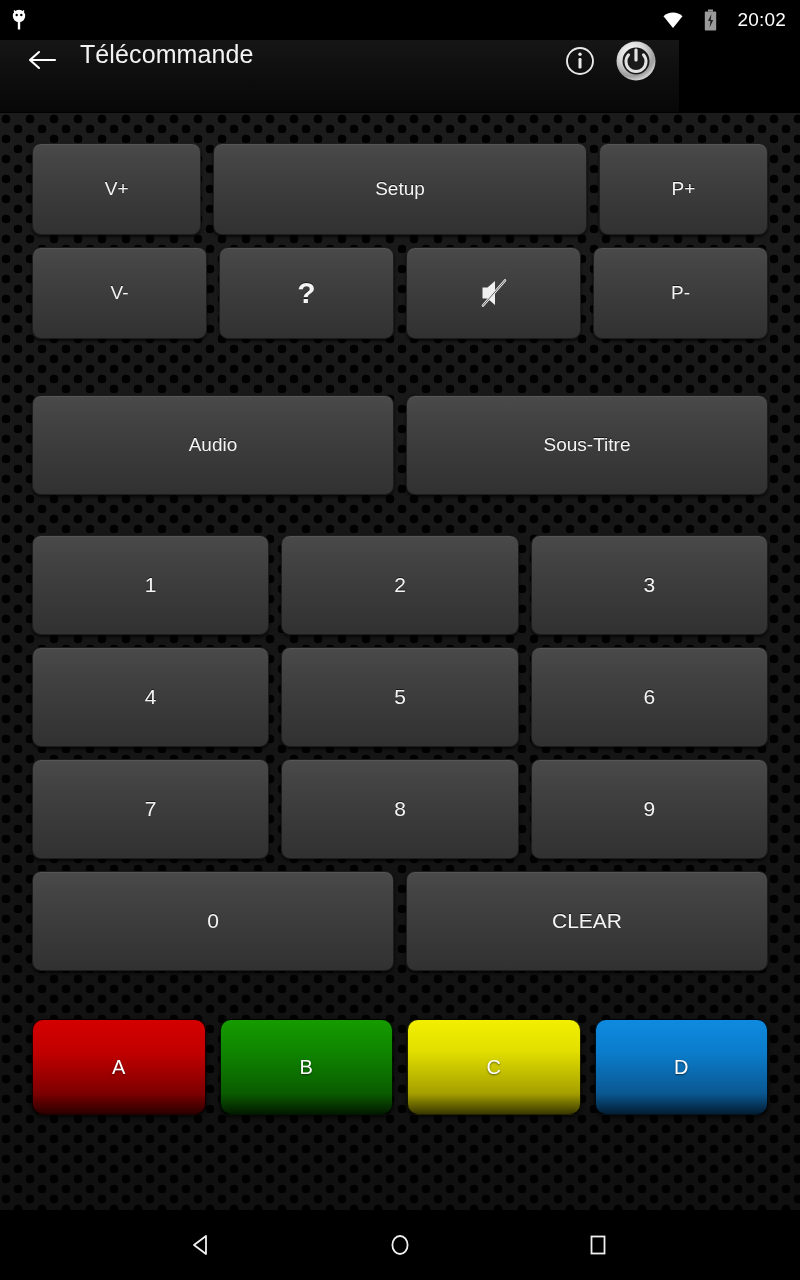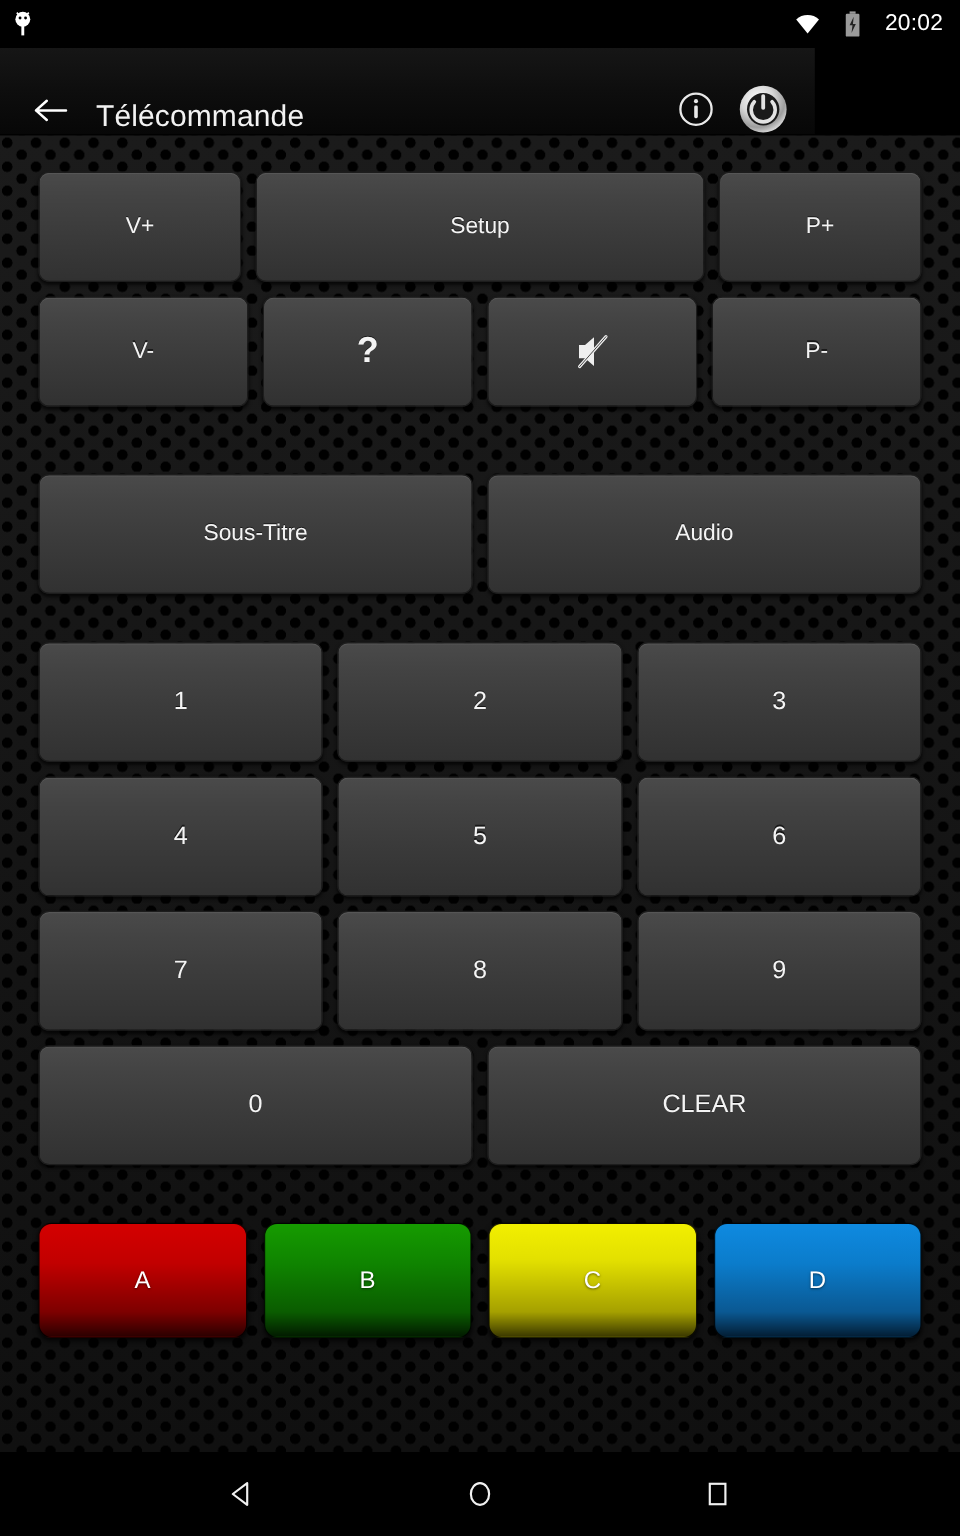--- a/index.html
+++ b/index.html
@@ -22,21 +22,21 @@
   .sb-right{ display:flex; align-items:center; gap:20px; }
   .sb-time{ color:#fff; font-size:19px; font-weight:400; letter-spacing:.2px; }
   .ic-android{ width:22px; height:26px; position:relative; }
   .ic-wifi{ width:22px; height:22px; }
   .ic-batt{ width:13px; height:22px; }
 
   
   .actionbar{
     position:absolute; top:40px; left:0; width:679px; height:73px;
     background:linear-gradient(to bottom,#161616 0%,#0e0e0e 48%,#070707 100%);
-    display:flex; align-items:flex-end; padding:0 12px 0 22px;
+    display:flex; align-items:flex-start; padding:0 12px 0 22px;
     border-bottom:1px solid #000;
   }
   .ab-back{ width:40px; height:40px; display:flex; align-items:center; justify-content:center; }
   .ab-title{
     color:#f2f2f2; font-size:25px; font-weight:400;
     margin-left:18px; letter-spacing:.1px; white-space:nowrap;
   }
   .ab-spacer{ flex:1; }
   .ab-icons{ display:flex; align-items:center; gap:20px; padding-right:10px; }
   .ic-info{ width:30px; height:30px; }
@@ -191,22 +191,22 @@
               <path d="M10 33.5 L32 8.5" stroke="#3d3d3d" stroke-width="0.8" stroke-linecap="round"></path>
             </svg>
           </span>
         </div>
         <div class="key">P-</div>
       </div>
 
       <div class="spacer-row"></div>
 
       <div class="row">
+        <div class="key half">Audio</div>
         <div class="key half">Sous-Titre</div>
-        <div class="key half">Audio</div>
       </div>
 
       <div class="spacer-row-sm"></div>
 
       <div class="row">
         <div class="key num">1</div>
         <div class="key num">2</div>
         <div class="key num">3</div>
       </div>
       <div class="row">

